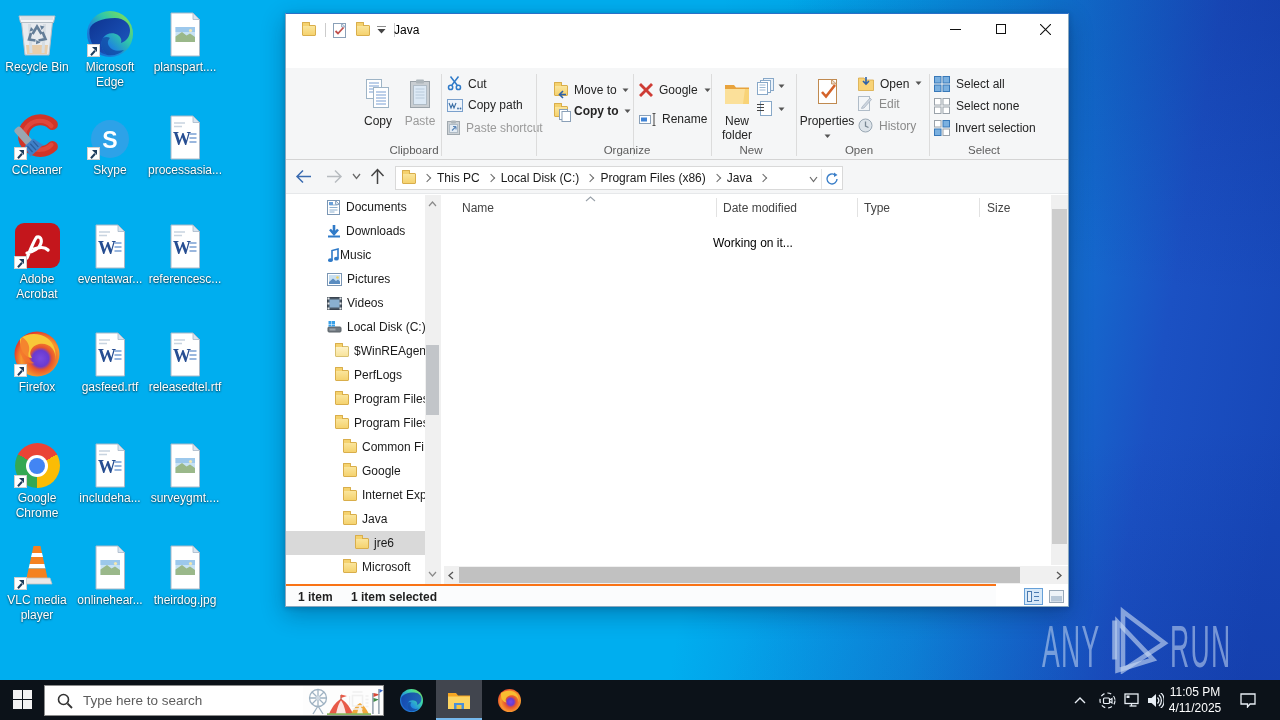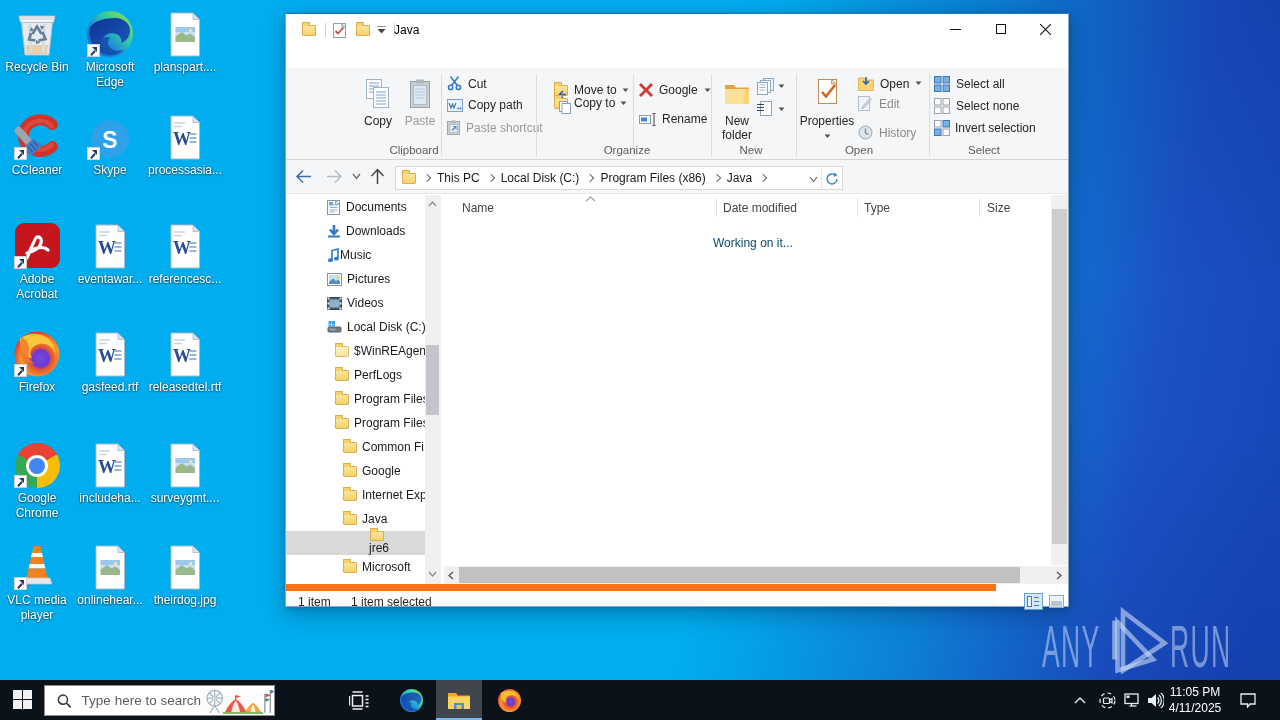--- a/index.html
+++ b/index.html
@@ -16,21 +16,21 @@
 .dicon { position:absolute; width:78px; text-align:center; color:#fff; font-size:12px; line-height:15px; }
 .dicon .lbl { text-shadow:0 1px 2px rgba(0,0,0,.55), 0 0 2px rgba(0,0,0,.4); }
 .dicon .ig { position:relative; margin:0 auto; width:48px; height:46px; display:flex; align-items:flex-end; justify-content:center; }
 .dicon .lbl { margin-top:3px; }
 .sc { position:absolute; left:1px; bottom:0px; width:13px; height:13px; background:#fff; border:1px solid #d0d0d0; }
 .sc:before { content:""; position:absolute; left:2px; top:6.5px; width:6px; height:2px; background:#1f3d5c; transform:rotate(-47deg); }
 .sc:after { content:""; position:absolute; right:2px; top:2px; width:0; height:0; border-top:5px solid #1f3d5c; border-left:5px solid transparent; }
 
 .taskbar { position:absolute; left:0; top:680px; width:1280px; height:40px; background:#0c1219; }
 .tb-start { position:absolute; left:13px; top:10px; }
-.tb-search { position:absolute; left:44px; top:5px; width:231px; height:31px; background:#ffffff; border:1px solid #8c8c8c; display:flex; align-items:center; overflow:hidden;}
+.tb-search { position:absolute; left:44px; top:5px; width:340px; height:31px; background:#ffffff; border:1px solid #8c8c8c; display:flex; align-items:center; overflow:hidden;}
 .tb-search .mag { margin-left:12px; }
 .tb-search .ph { color:#5d5d5d; font-size:13.5px; margin-left:10px; white-space:nowrap; }
 .tb-ico { position:absolute; top:0; width:46px; height:40px; display:flex; align-items:center; justify-content:center; }
 .tb-explorer { background:#41454e; }
 .tb-explorer:after { content:""; position:absolute; left:0px; bottom:0; width:46px; height:2px; background:#76b9ed; }
 .tray { position:absolute; top:0; height:40px; color:#f2f6fa; }
 .tray-time { position:absolute; left:1166px; top:4px; width:58px; text-align:center; font-size:12px; line-height:16px; color:#fff; }
 
 .win { position:absolute; left:285px; top:13px; width:784px; height:594px; background:#fff;
   border:1px solid #89a8c0; border-top:1px solid #2a70c8;
@@ -54,21 +54,21 @@
 .sbox { position:absolute; left:567px; top:6px; width:196px; height:24px; background:#fff; border:1px solid #d9d9d9; display:flex; align-items:center; font-size:12px; color:#7a7a7a; }
 .main { position:absolute; left:0; top:181px; width:782px; height:389px; background:#fff; }
 .navpane { position:absolute; left:0; top:0; width:139px; height:389px; overflow:hidden; }
 .nitem { position:absolute; height:24px; display:flex; align-items:center; font-size:12px; color:#1a1a1a; white-space:nowrap; }
 .tscroll { position:absolute; left:139px; top:0; width:16px; height:389px; background:#f0f0f0; }
 .list { position:absolute; left:155px; top:0; width:627px; height:389px; }
 .hdr { position:absolute; top:0; height:26px; display:flex; align-items:center; font-size:12px; color:#444; }
 .hsep { position:absolute; top:3px; height:19px; width:1px; background:#e2e2e2; }
 .vscroll { position:absolute; right:0px; top:0px; width:17px; height:370px; background:#f0f0f0; }
 .hscroll { position:absolute; left:158px; top:371px; width:624px; height:18px; background:#f0f0f0; }
-.status { position:absolute; left:0; top:570px; width:710px; height:22px; background:#fbfcfd; border-top:7px solid #f97316; font-size:12px; color:#1f1f1f; }
+.status { position:absolute; left:0; top:570px; width:710px; height:22px; background:#fbfcfd; border-top:2px solid #f97316; font-size:12px; color:#1f1f1f;font-weight:bold; }
 .fldr { position:relative; display:inline-block; width:14px; height:11px; background:linear-gradient(#fae59c,#f5d26e); border:1px solid #d9ae4b; border-radius:1px; }
 .fldr:before { content:""; position:absolute; left:-1px; top:-4px; width:6px; height:3px; background:#f5d26e; border:1px solid #d9ae4b; border-bottom:none; border-radius:1px 1px 0 0; }
 .bc { color:#1a1a1a; }
 .bc-sep { width:5px; height:8px; margin:0 8px; background:none; position:relative; display:inline-block; }
 .bc-sep:after { content:""; position:absolute; left:0; top:0; width:5px; height:5px; border-right:1.3px solid #6a6a6a; border-bottom:1.3px solid #6a6a6a; transform:rotate(-45deg) translate(0,0); top:1px; }
 
 .wm { position:absolute; left:1042px; top:604px; width:200px; height:72px; }
 .wm .t { position:absolute; top:9px; font-size:59px; font-weight:400; letter-spacing:3px; transform:scale(.45,1); transform-origin:0 0; color:rgba(198,216,242,0.55); }
 </style>
 </head>
@@ -431,21 +431,21 @@
     <div class="rsmall" style="left:268px;top:15px;">
       <span class="fldr"></span>
       <svg width="10" height="9" viewBox="0 0 10 9" style="position:absolute;left:3px;top:7px;">
           <path d="M9 4.5 H3 M6 1 L2.5 4.5 L6 8" fill="none" stroke="#2f62a8" stroke-width="1.6"></path>
         </svg>
       <span style="margin-left:6px;">Move to</span>
       <svg width="7" height="5" viewBox="0 0 7 5" style="margin-left:5px;">
           <path d="M0.5 0.5 L3.5 4 L6.5 0.5 Z" fill="#555"></path>
         </svg>
     </div>
-    <div class="rsmall" style="left:268px;top:28px;">
+    <div class="rsmall" style="left:268px;top:36px;font-weight:bold;">
       <span class="fldr"></span>
       <svg width="12" height="13" viewBox="0 0 12 13" style="position:absolute;left:5px;top:5px;">
           <rect x="0.5" y="0.5" width="8" height="10" fill="#fff" stroke="#8aa0b8"></rect>
           <rect x="3" y="2.5" width="8.5" height="10" fill="#fff" stroke="#8aa0b8"></rect>
         </svg>
       <span style="margin-left:6px;">Copy to</span>
       <svg width="7" height="5" viewBox="0 0 7 5" style="margin-left:5px;">
           <path d="M0.5 0.5 L3.5 4 L6.5 0.5 Z" fill="#555"></path>
         </svg>
     </div>
@@ -518,21 +518,21 @@
           <path d="M0.5 0.5 L3.5 4 L6.5 0.5 Z" fill="#555"></path>
         </svg>
     </div>
     <div class="rsmall" style="left:572px;top:28px;color:#8a8a8a;">
       <svg width="14" height="15" viewBox="0 0 14 15">
           <rect x="0.5" y="0.5" width="11" height="14" fill="#f2f5f8" stroke="#b0bcc8"></rect>
           <path d="M4 11 L12 2 L13.5 3.5 L6 12 L3.5 12.5 Z" fill="#cdd6e0" stroke="#a8b4c0" stroke-width=".8"></path>
         </svg>
       <span style="margin-left:7px;">Edit</span>
     </div>
-    <div class="rsmall" style="left:572px;top:57px;color:#8a8a8a;">
+    <div class="rsmall" style="left:572px;top:50px;color:#8a8a8a;">
       <svg width="15" height="15" viewBox="0 0 15 15">
           <circle cx="7.5" cy="7.5" r="6.5" fill="#dde4ea" stroke="#9aa8b4"></circle>
           <path d="M7.5 3.5 V8 L10.5 9.5" stroke="#7a8894" stroke-width="1.3" fill="none"></path>
         </svg>
       <span style="margin-left:6px;">History</span>
     </div>
     <div class="rsep" style="left:643px;"></div>
     <div class="rsmall" style="left:648px;top:8px;">
       <svg width="16" height="16" viewBox="0 0 16 16">
           <g fill="#7ab0e0" stroke="#3878b8">
@@ -690,21 +690,21 @@
         </div>
       <div class="nitem" style="left:57px;top:288px;">
           <span class="fldr"></span>
           <span style="margin-left:5px;">Internet Exp</span>
         </div>
       <div class="nitem" style="left:57px;top:312px;">
           <span class="fldr"></span>
           <span style="margin-left:5px;">Java</span>
         </div>
       <div style="position:absolute;left:0;top:336px;width:139px;height:24px;background:#d9d9d9;"></div>
-      <div class="nitem" style="left:78px;top:336px;flex-direction:column;">
+      <div class="nitem" style="left:69px;top:336px;">
           <span class="fldr"></span>
           <span style="margin-left:5px;">jre6</span>
         </div>
       <div class="nitem" style="left:57px;top:360px;">
           <span class="fldr"></span>
           <span style="margin-left:5px;">Microsoft</span>
         </div>
     </div>
     <div class="tscroll">
       <svg style="position:absolute;left:3px;top:6px;" width="9" height="6" viewBox="0 0 9 6">
@@ -719,21 +719,21 @@
       <div class="hdr" style="left:21px;">Name</div>
       <svg style="position:absolute;left:144px;top:1px;" width="11" height="6" viewBox="0 0 11 6">
           <path d="M1 5 L5.5 1 L10 5" fill="none" stroke="#9aa2aa" stroke-width="1.1"></path>
         </svg>
       <div class="hsep" style="left:275px;"></div>
       <div class="hdr" style="left:282px;">Date modified</div>
       <div class="hsep" style="left:416px;"></div>
       <div class="hdr" style="left:423px;">Type</div>
       <div class="hsep" style="left:538px;"></div>
       <div class="hdr" style="left:546px;">Size</div>
-      <div style="position:absolute;left:272px;top:41px;font-size:12px;color:#0c4a6e;">Working on it...</div>
+      <div style="position:absolute;left:272px;top:41px;font-size:12px;color:#000000;">Working on it...</div>
     </div>
     <div class="vscroll">
       <div style="position:absolute;left:1px;top:14px;width:15px;height:335px;background:#cdcdcd;"></div>
     </div>
     <div class="hscroll">
       <svg style="position:absolute;left:4px;top:5px;" width="6" height="9" viewBox="0 0 6 9">
           <path d="M5 1 L1 4.5 L5 8" fill="none" stroke="#555" stroke-width="1.3"></path>
         </svg>
       <div style="position:absolute;left:15px;top:1px;width:561px;height:16px;background:#c1c1c1;"></div>
       <div style="position:absolute;right:22px;top:0px;width:1px;height:18px;background:#f0f0f0;"></div>

